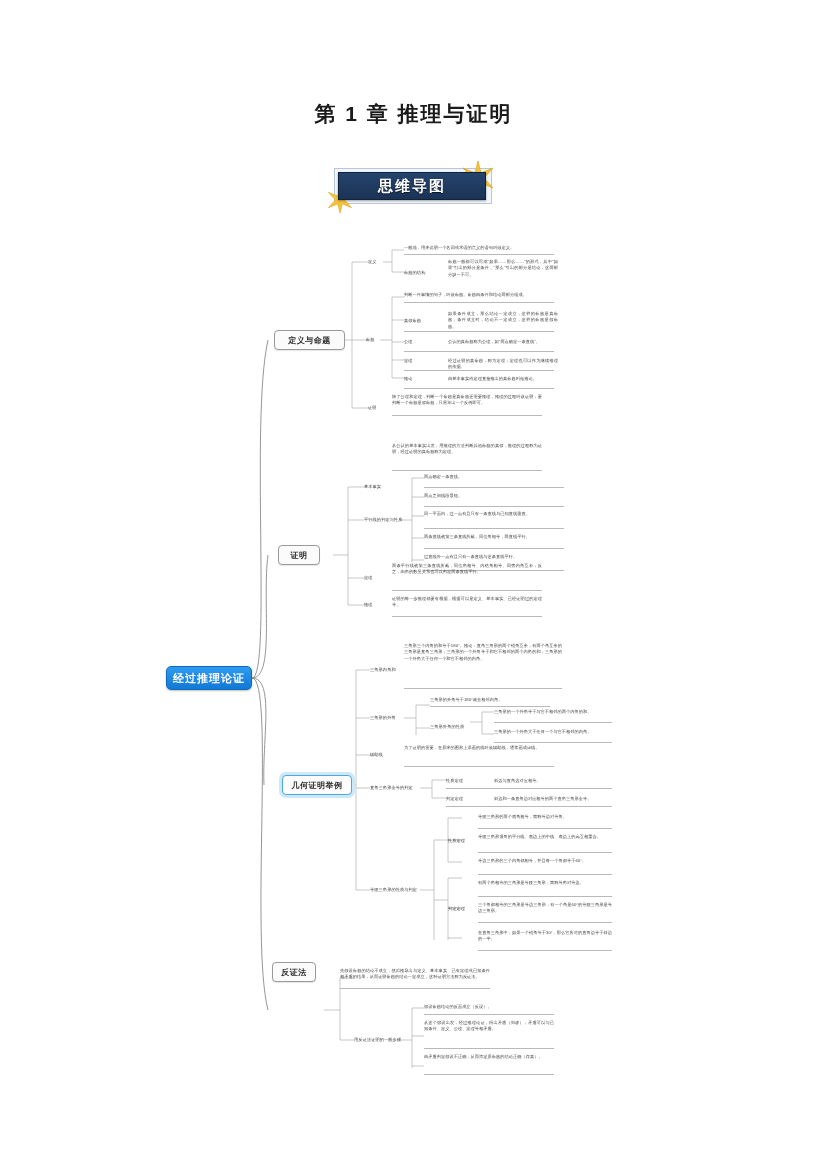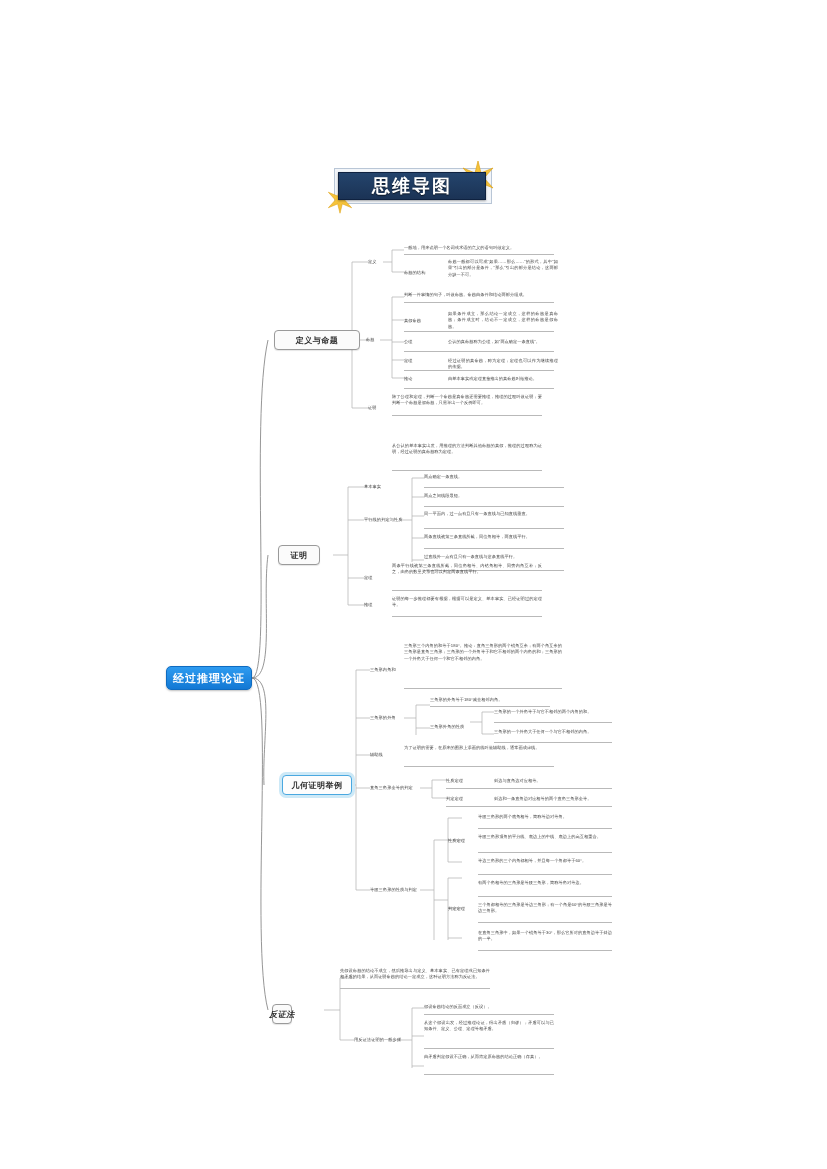--- a/index.html
+++ b/index.html
@@ -28,21 +28,21 @@
     border:1px solid #b9c6d6;background:#f2f5f9;
   }
   .banner{
     position:absolute;left:4px;top:6px;width:146px;height:26px;
     background:linear-gradient(180deg,#24446c 0%,#1b3355 100%);
     border:1px solid #0f2240;
     display:flex;align-items:center;justify-content:center;
     box-shadow:0 1px 2px rgba(0,0,0,.35);
   }
   .banner span{
-    color:#ffffff;font-size:18px;font-weight:bold;letter-spacing:2px;
+    color:#ffffff;font-size:15px;font-weight:bold;letter-spacing:2px;
     text-shadow:0 1px 1px rgba(0,0,0,.6);
   }
   .star{position:absolute;}
   .star svg{display:block;}
 
   
   #wires{position:absolute;left:0;top:0;width:827px;height:1169px;pointer-events:none;}
 
   
   .node{
@@ -93,20 +93,21 @@
   .rule{
     position:absolute;
     height:0;border-top:1px solid #b9b9b9;
   }
 </style>
 </head>
 <body>
 
 <div class="page">
 
+  <div class="title">第 1 章  推理与证明</div>
 
   <div class="banner-wrap">
     <div class="banner-outer"></div>
     <div class="star" style="left:126px;top:-6px;">
       <svg width="36" height="36" viewBox="0 0 36 36">
         <polygon points="18,1 21,13 33,8 24,18 33,28 21,23 18,35 15,23 3,28 12,18 3,8 15,13" fill="#f5c33b" stroke="#e0a317" stroke-width="0.7"></polygon>
       </svg>
     </div>
     <div class="star" style="left:-8px;top:20px;">
       <svg width="28" height="28" viewBox="0 0 36 36">
@@ -204,24 +205,24 @@
       <path d="M400,1040 L412,1040"></path>
       <path d="M412,1008 L412,1068"></path>
       <path d="M412,1008 L424,1008"></path>
       <path d="M412,1036 L424,1036"></path>
       <path d="M412,1066 L424,1066"></path>
     </g>
   </svg>
 
   <div class="node root" style="left:166px;top:666px;width:86px;height:24px;">经过推理论证</div>
 
-  <div class="node branch" style="left:274px;top:330px;width:86px;height:20px;">定义与命题</div>
+  <div class="node branch" style="left:274px;top:330px;width:71px;height:20px;">定义与命题</div>
   <div class="node branch" style="left:278px;top:545px;width:42px;height:20px;">证明</div>
   <div class="node branch sel" style="left:270px;top:775px;width:70px;height:20px;">几何证明举例</div>
-  <div class="node branch" style="left:272px;top:1004px;width:20px;height:20px;font-style:italic;">反证法</div>
+  <div class="node branch" style="left:272px;top:962px;width:44px;height:20px;">反证法</div>
 
   <div class="lbl" style="left:368px;top:259px;">定义</div>
   <div class="txt" style="left:404px;top:245px;width:150px;">一般地，用来说明一个名词或术语的意义的语句叫做定义。</div>
   <div class="rule" style="left:404px;top:254px;width:150px;"></div>
   <div class="lbl" style="left:404px;top:270px;">命题的结构</div>
   <div class="txt" style="left:448px;top:259px;width:110px;">命题一般都可以写成"如果……那么……"的形式，其中"如果"引出的部分是条件，"那么"引出的部分是结论，这两部分缺一不可。</div>
 
   <div class="lbl" style="left:366px;top:337px;">命题</div>
   <div class="txt" style="left:404px;top:292px;width:150px;">判断一件事情的句子，叫做命题。命题由条件和结论两部分组成。</div>
   <div class="rule" style="left:404px;top:302px;width:150px;"></div>

